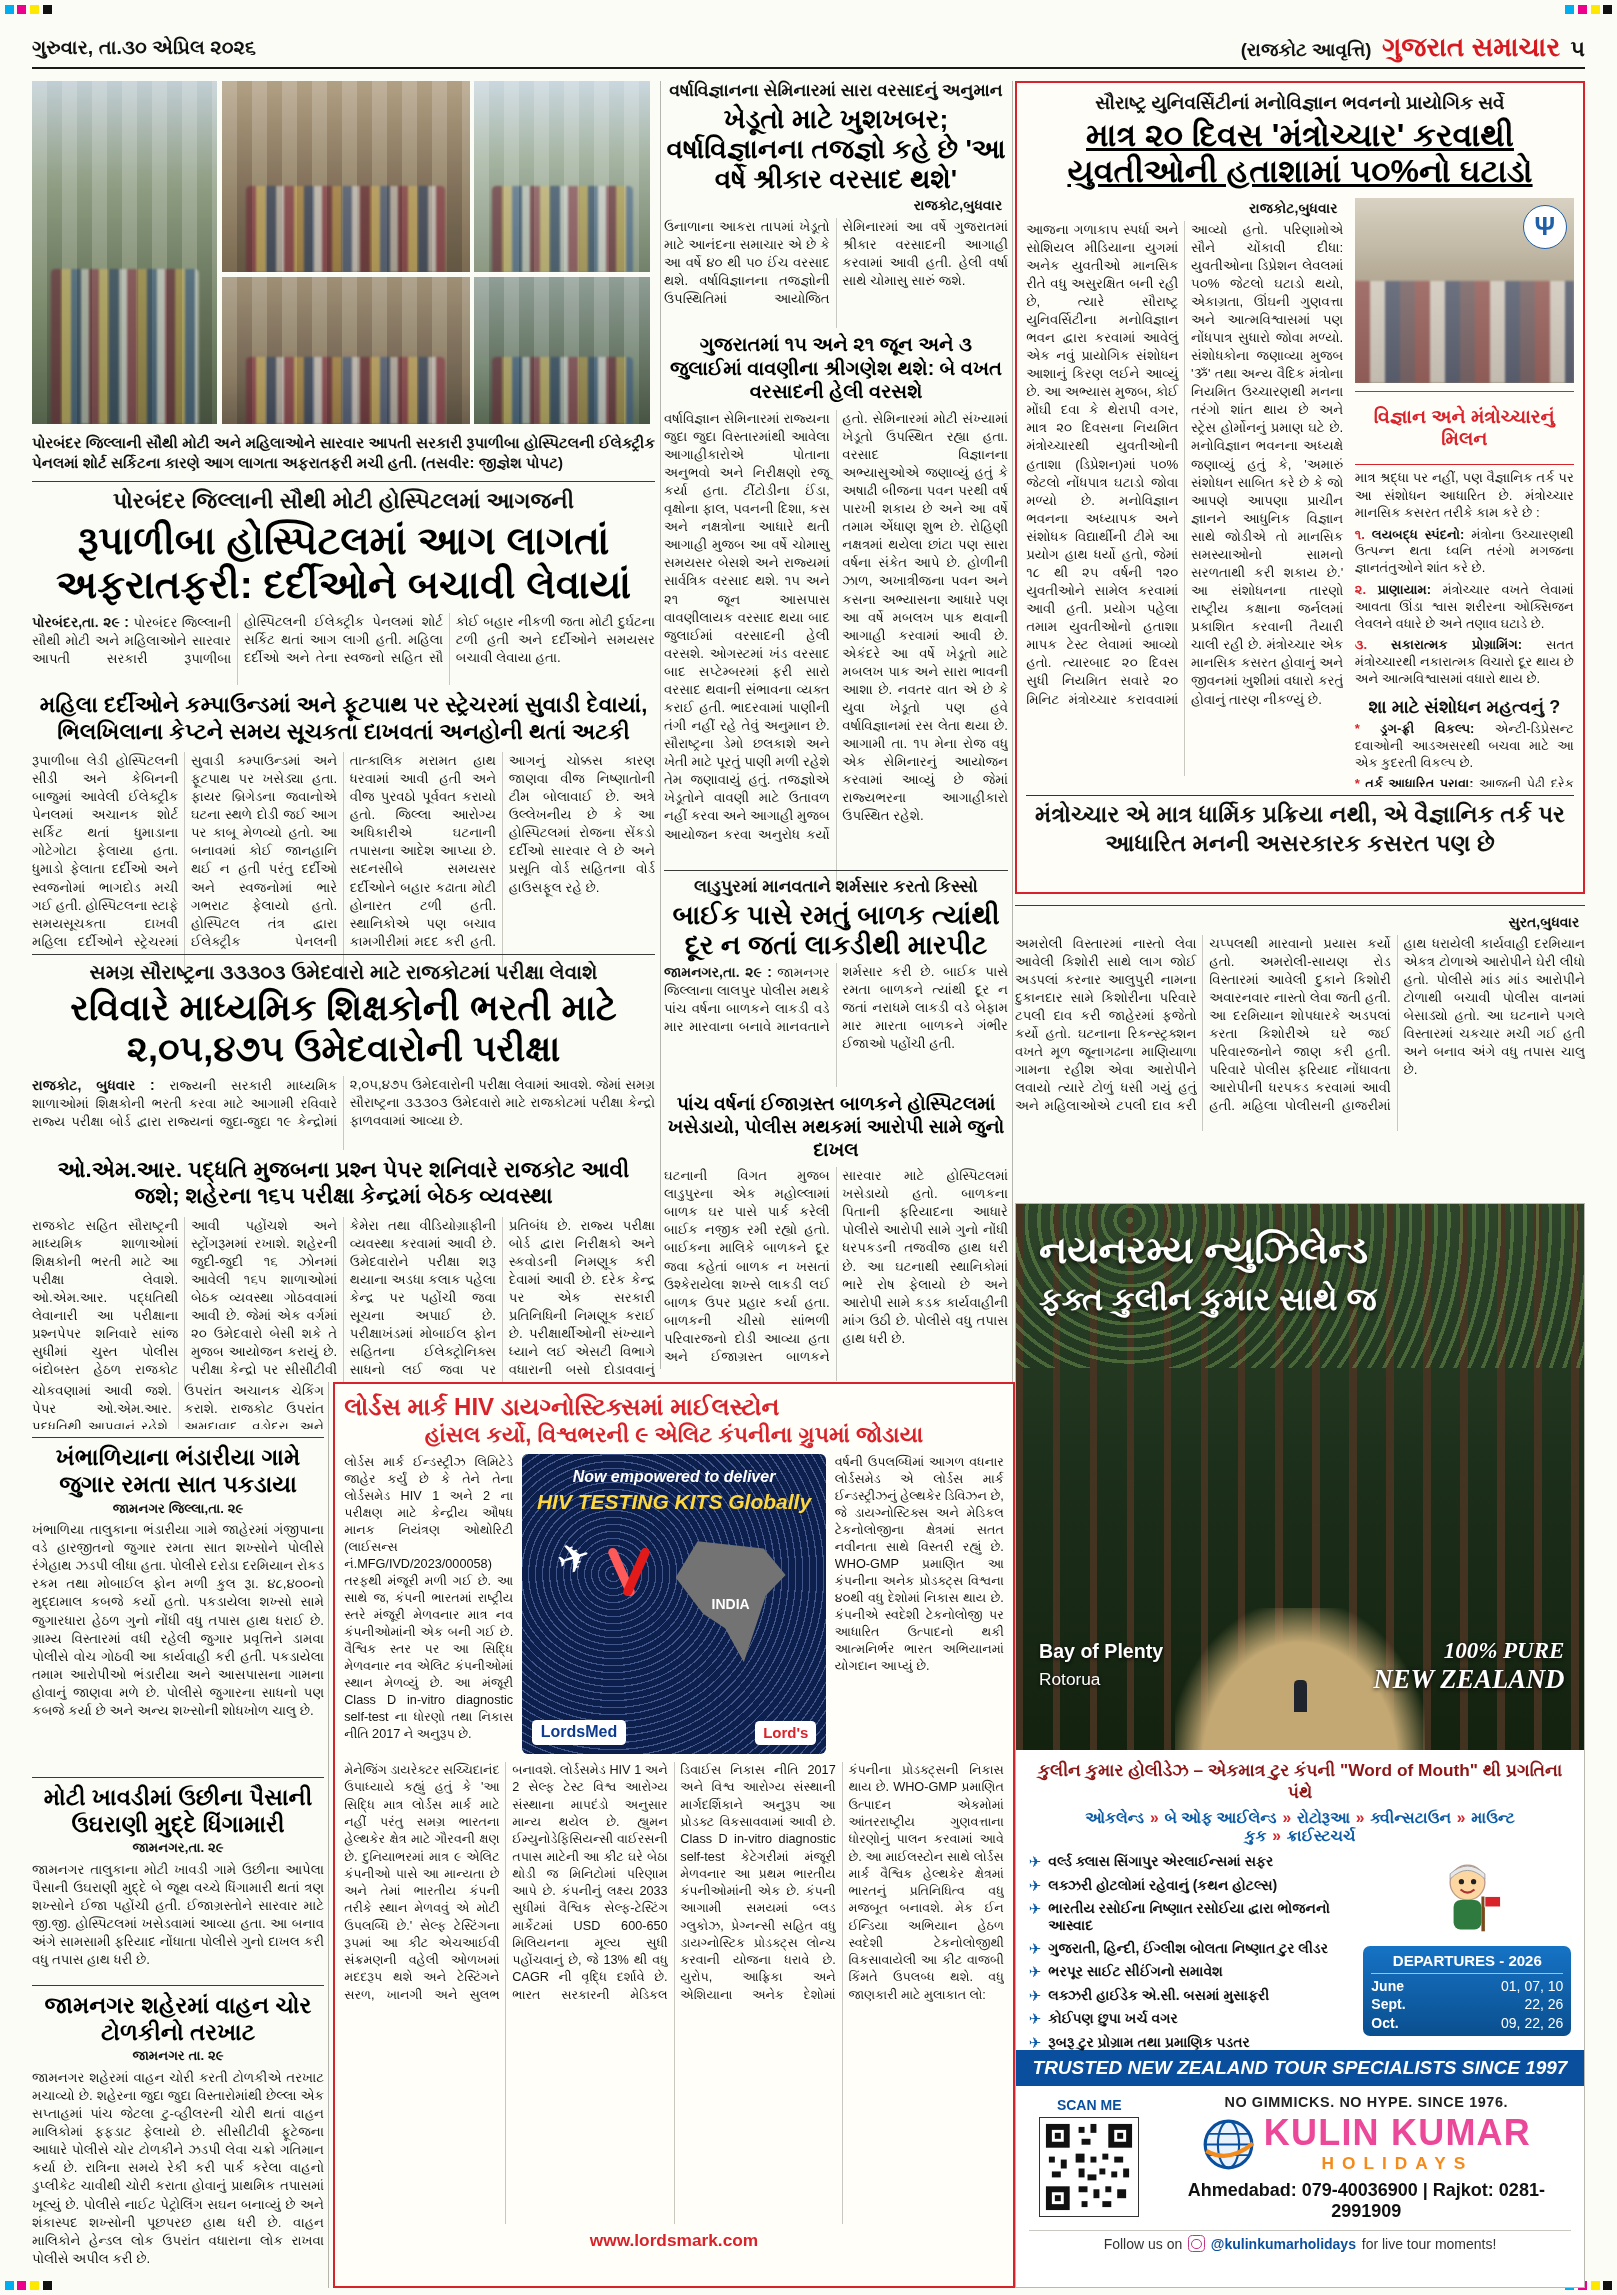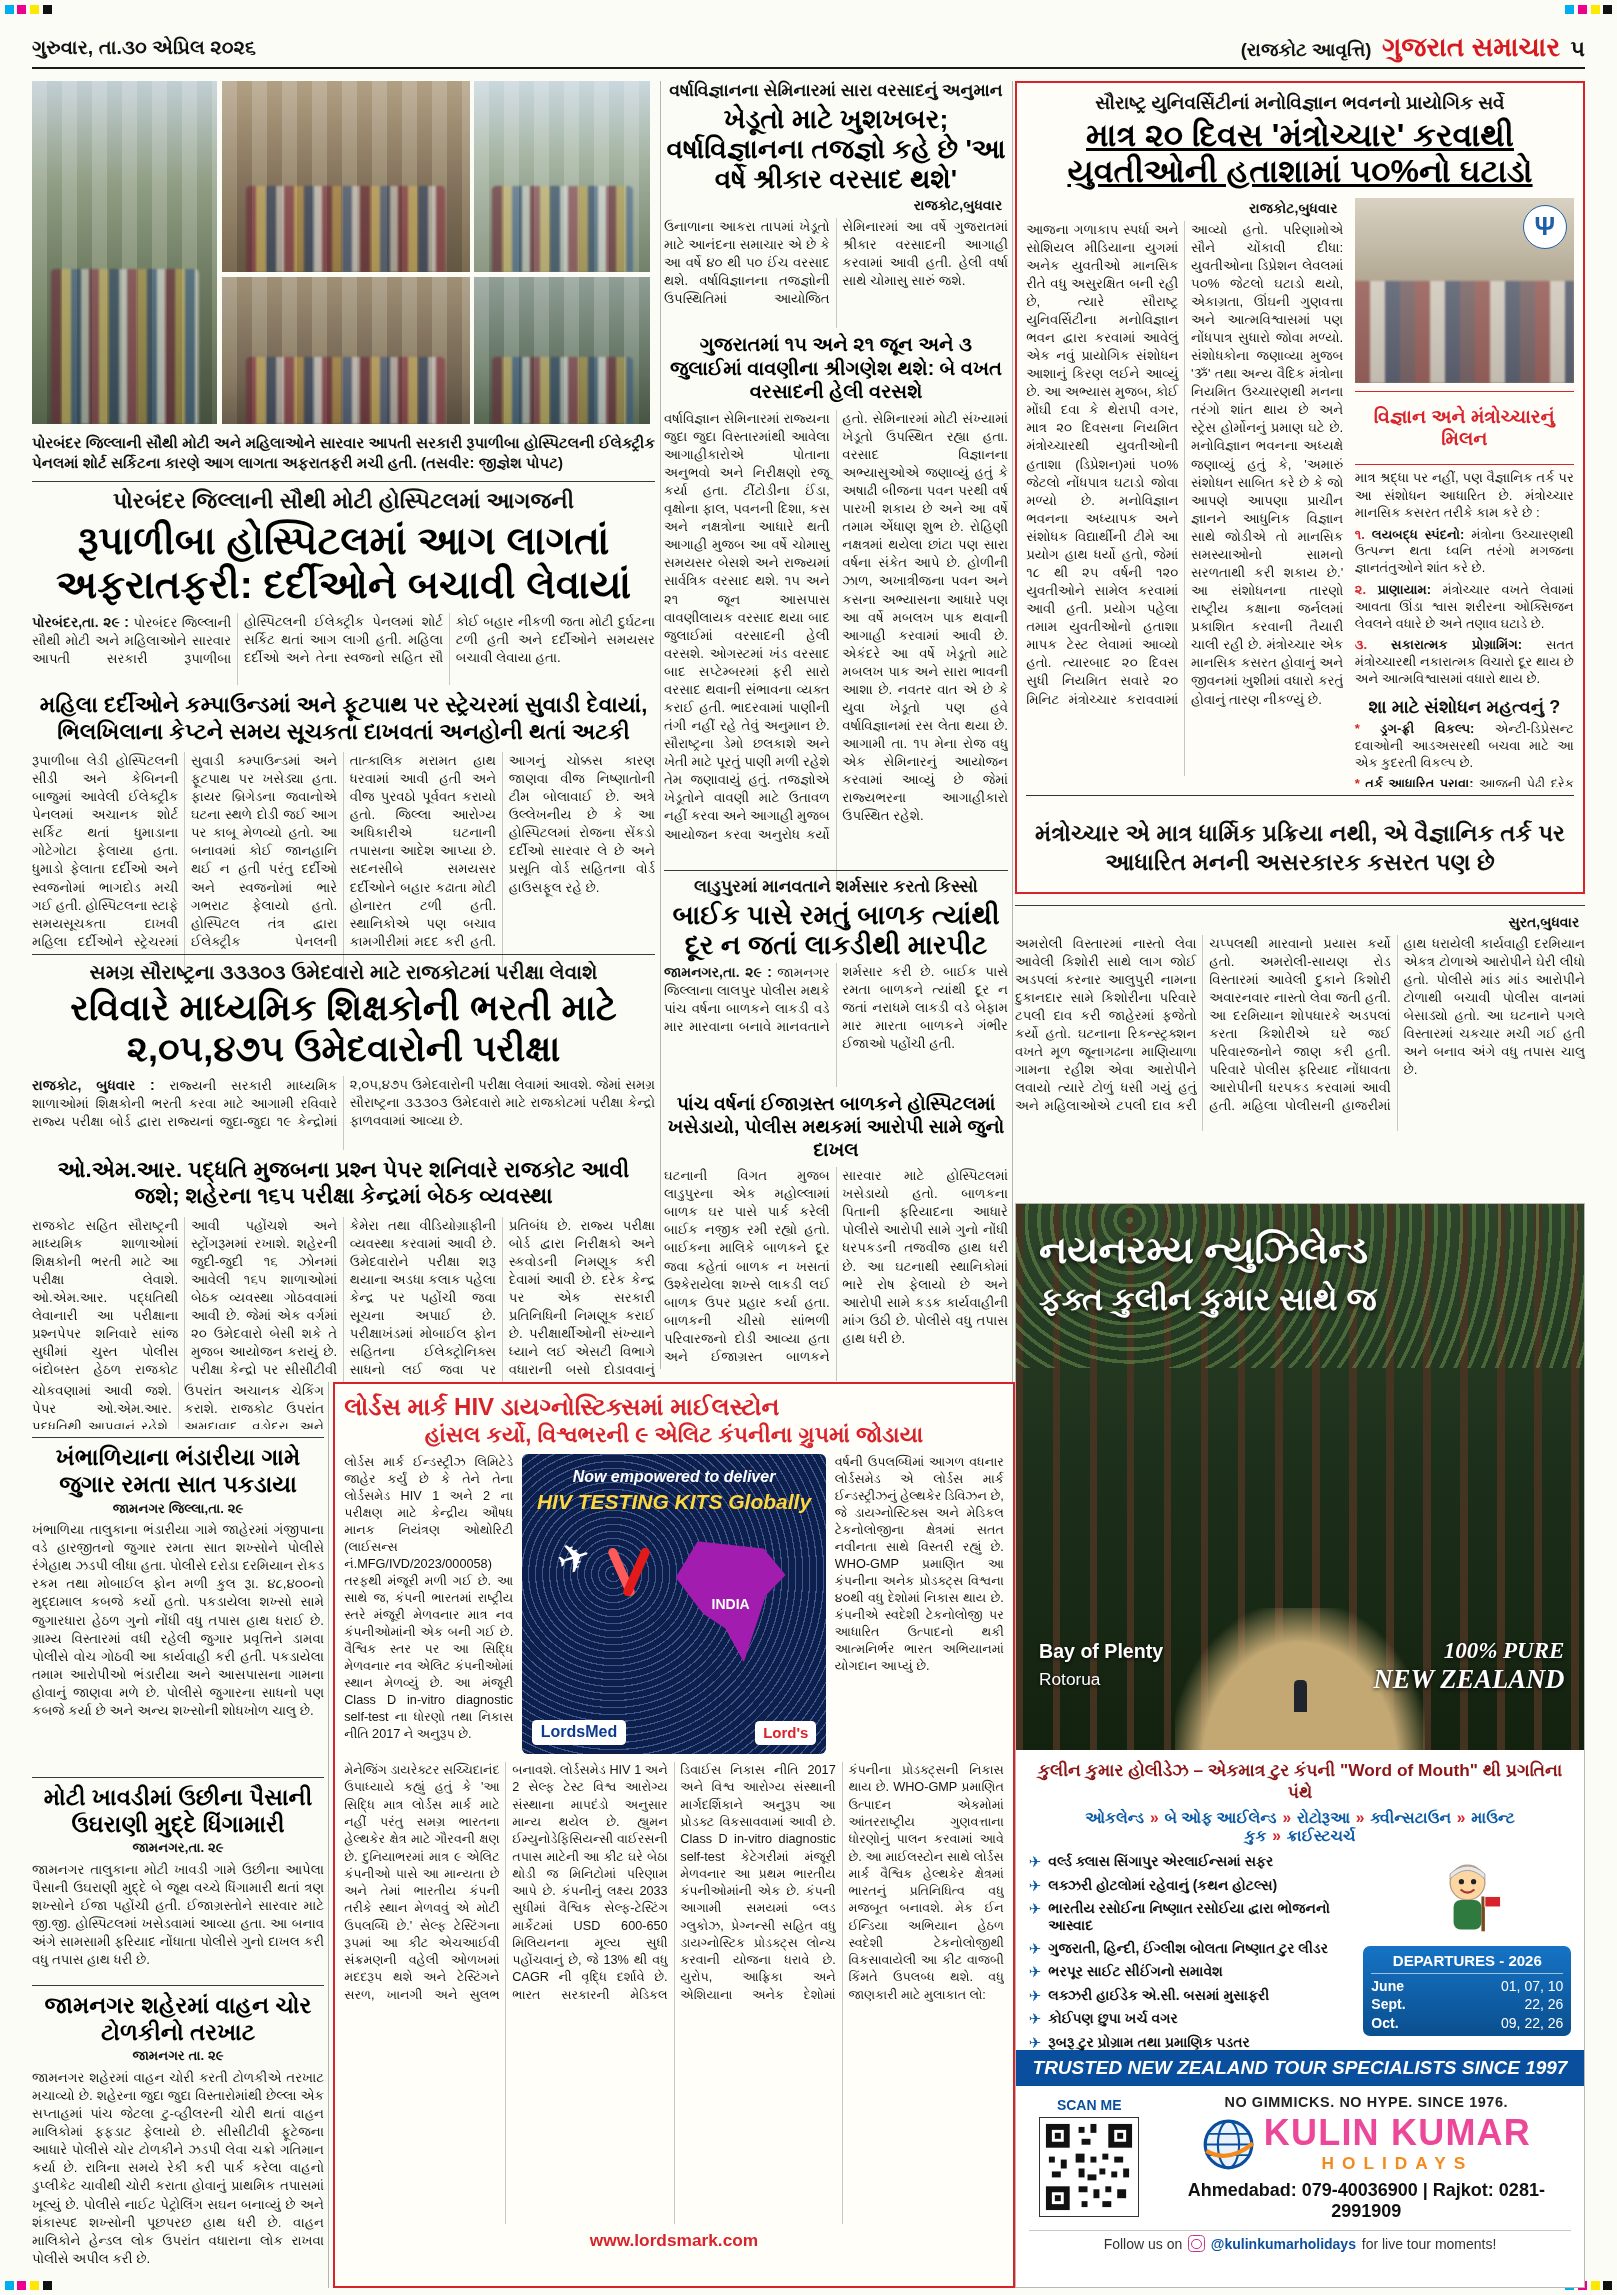--- a/index.html
+++ b/index.html
@@ -89,40 +89,40 @@
   .sci-title{font-size:19px;font-weight:800;color:#d8232a;text-align:center;border-top:1.2px solid #d8232a;
      border-bottom:1.2px solid #d8232a;padding:14px 0;margin:8px 0 4.6px 0;}
   .sci-intro{font-size:13.3px;line-height:1.32;text-align:justify;}
   .sci-pt{font-size:13px;line-height:1.3;text-align:justify;margin-top:4.6px;}
   .sci-pt .no{color:#d8232a;font-weight:800;}
   .sci-pt .t{font-weight:800;}
   .why-title{font-size:18px;font-weight:800;text-align:center;margin:9.2px 0 3.5px 0;}
   .why-pt{font-size:13px;line-height:1.3;text-align:justify;margin-top:3.5px;}
   .why-pt .star{color:#d8232a;font-weight:800;}
   .why-pt .t{font-weight:800;}
-  .psy-statement{border-top:1.7px solid #333;margin-top:8px;padding-top:23px;font-size:23px;font-weight:800;
+  .psy-statement{border-top:1.7px solid #333;margin-top:8px;padding-top:4px;font-size:23px;font-weight:800;
      line-height:1.28;text-align:center;}
   
   #surat{left:1015px;top:905px;width:570px;height:288px;}
   #surat .headline{font-size:26.6px;margin:2.3px 0 2.3px 0;}
   
   #hiv{left:333px;top:1382px;width:682px;height:906px;border:2.9px solid #d8232a;padding:9.2px;background:#fffef9;}
   .hiv-h1{font-size:24px;font-weight:800;color:#d8232a;text-align:left;line-height:1.2;}
   .hiv-h2{font-size:22px;font-weight:800;color:#d8232a;text-align:center;line-height:1.2;margin-bottom:5.8px;}
   .hiv-top{display:grid;grid-template-columns:169px 1fr 169px;gap:9.2px;height:300px;margin-top:3.5px;}
   .hiv-col{font-size:12.7px;line-height:1.34;text-align:justify;overflow:hidden;}
   .hiv-banner{position:relative;background:#0d1f4c;border-radius:5.8px;overflow:hidden;}
   .hiv-banner::before{content:"";position:absolute;inset:0;
      background:repeating-radial-gradient(circle at 30% 40%,rgba(160,190,255,.35) 0 1.2px,transparent 1.2px 7px);}
   .hb-l1{position:absolute;top:14px;left:0;right:0;text-align:center;color:#fff;font-size:16px;font-weight:bold;font-style:italic;}
   .hb-l2{position:absolute;top:36px;left:0;right:0;text-align:center;color:#ffd83d;font-size:21px;font-weight:800;font-style:italic;}
   .hb-plane{position:absolute;top:81px;left:35px;color:#fff;font-size:40px;transform:rotate(-18deg);}
   .hb-ribbon{position:absolute;top:92px;left:110px;width:9.2px;height:52px;background:#e21a1a;transform:rotate(24deg);border-radius:4.6px;}
   .hb-ribbon2{position:absolute;top:92px;left:95px;width:9.2px;height:52px;background:#ff5a5a;transform:rotate(-24deg);border-radius:4.6px;}
-  .hb-india{position:absolute;top:87px;right:40px;width:110px;height:121px;background:#a21caf;
+  .hb-india{position:absolute;top:87px;right:40px;width:110px;height:121px;background:#737373;
      clip-path:polygon(20% 0,80% 6%,100% 28%,82% 45%,62% 100%,45% 72%,25% 60%,0 30%);}
   .hb-india span{position:absolute;top:52%;left:50%;transform:translate(-50%,-50%);color:#fff;font-weight:800;font-size:14px;}
   .hb-brandl{position:absolute;bottom:9.2px;left:9.2px;background:#fff;color:#0d3b8f;font-weight:800;
      font-size:16px;padding:3.5px 9.2px;border-radius:4.6px;}
   .hb-brandr{position:absolute;bottom:9.2px;right:9.2px;background:#fff;color:#d8232a;font-weight:800;
      font-size:15px;padding:3.5px 8px;border-radius:4.6px;}
   .hiv-body{margin-top:8px;height:462px;font-size:12.7px;}
   .hiv-site{margin-top:5.8px;text-align:center;}
   .hiv-site a{color:#d8232a;font-weight:800;font-size:17.3px;text-decoration:none;}
   

